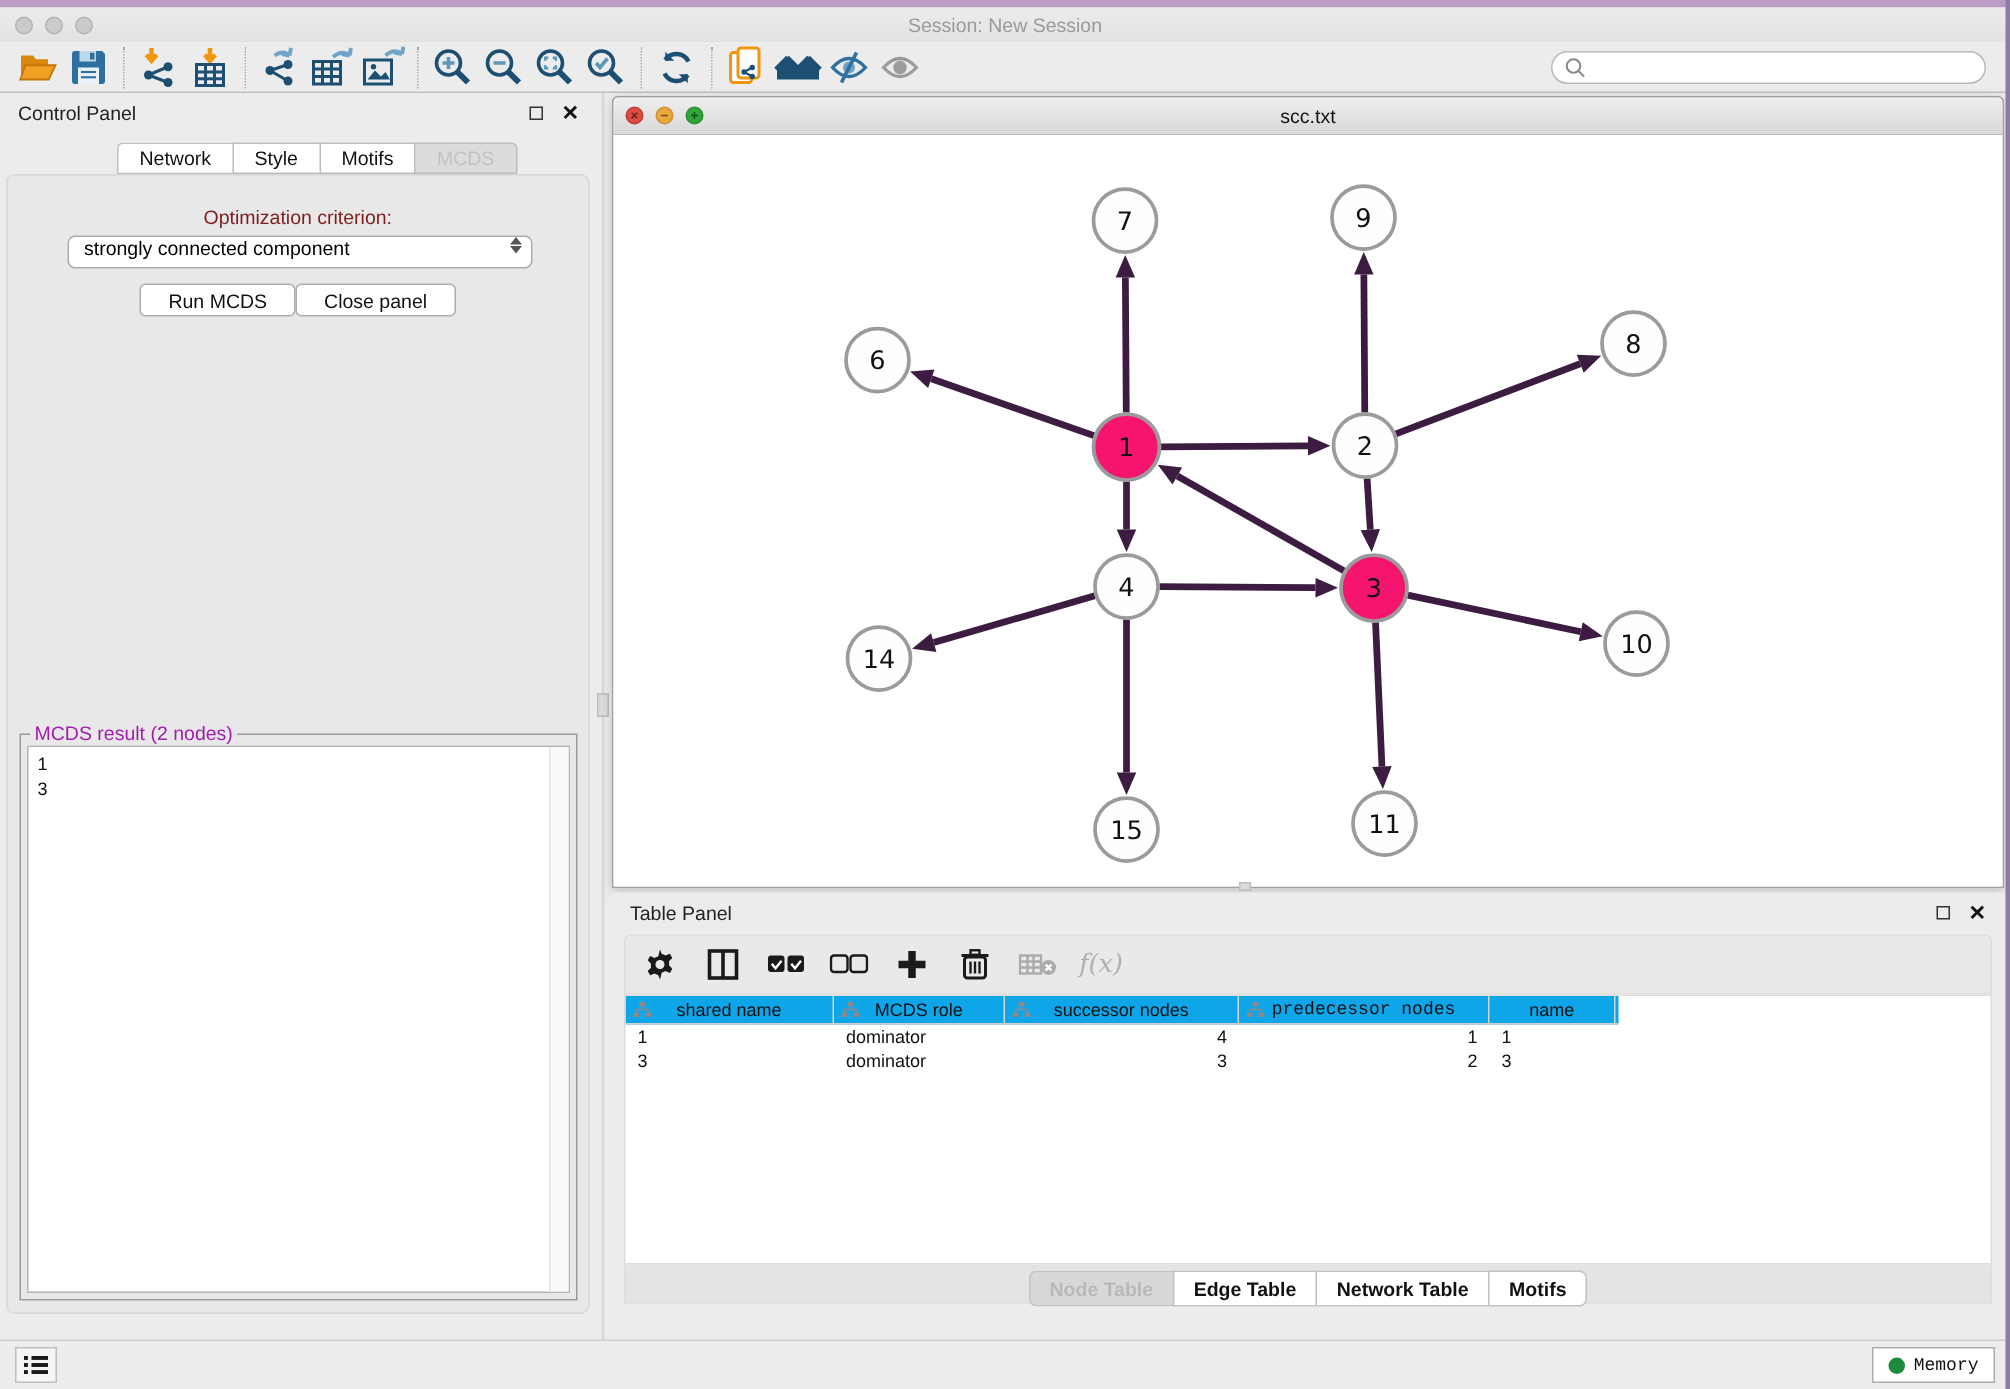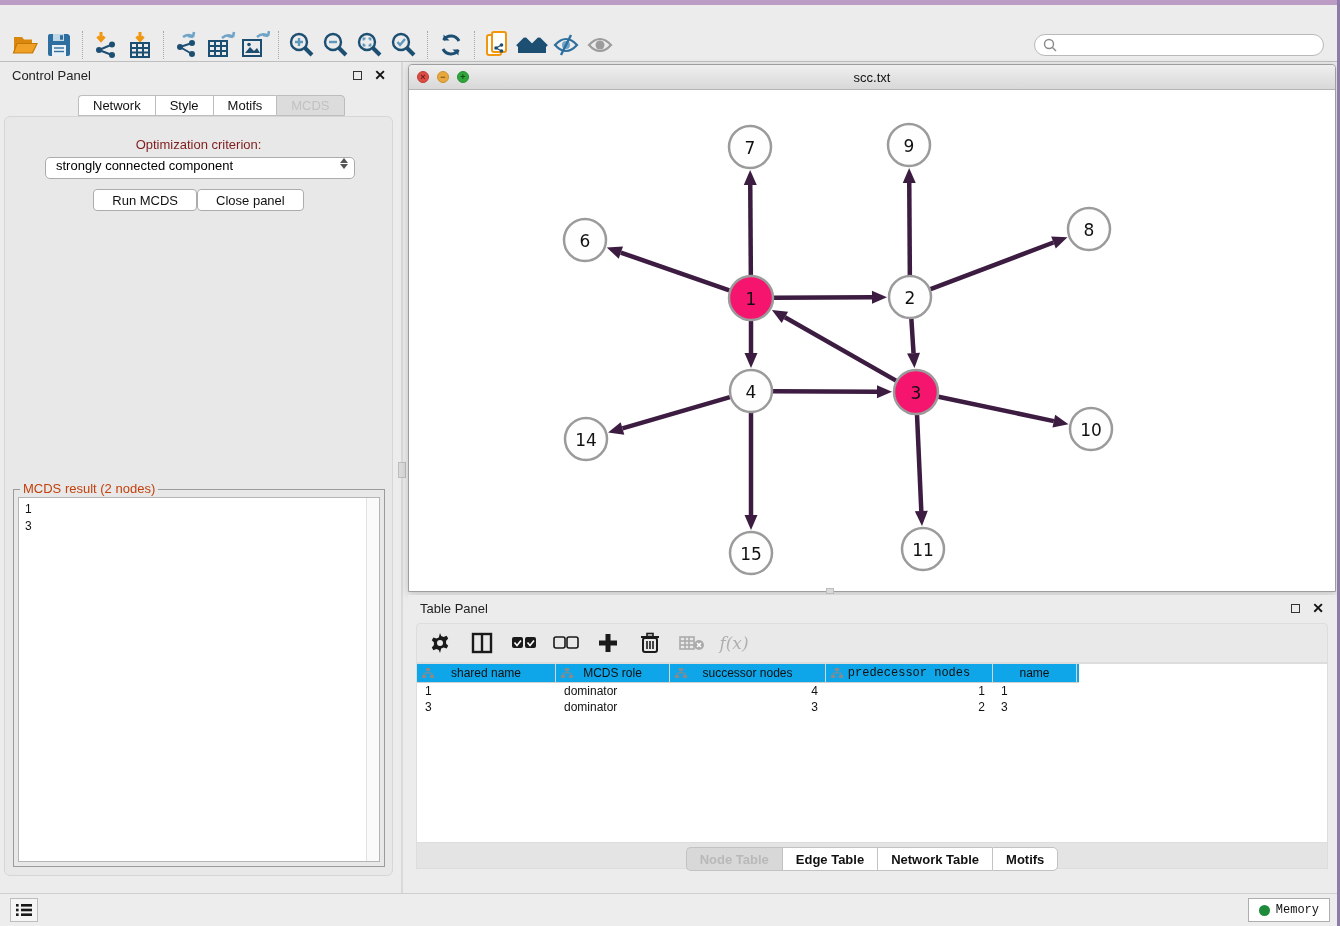--- a/index.html
+++ b/index.html
@@ -45,21 +45,21 @@
     border:1px solid #ACACAC; border-radius:5px; display:flex; font-size:13px; padding-left:10px; }
   .criterion .stepper { margin-left:auto; margin-right:6px; display:flex; flex-direction:column; gap:1px; }
   .criterion .stepper span { width:0; height:0; border-left:4px solid transparent; border-right:4px solid transparent; }
   .step-up { border-bottom:5px solid #555; }
   .step-down { border-top:5px solid #555; }
   .cp-buttons { position:absolute; left:0; top:72px; width:100%; display:flex; justify-content:center; }
   .btn { height:22px; background:#FFF; border:1px solid #ACACAC; border-radius:4px; font-size:13px;
     padding:0 18px; display:flex; align-items:center; color:#111; }
   .mcds-fieldset { position:absolute; left:8px; top:372px; width:372px; height:378px;
     border:1px solid #9B9B9B; }
-  .mcds-legend { position:absolute; left:6px; top:-9px; background:#E8E8E8; padding:0 3px; font-size:13px; color:#c2410c; }
+  .mcds-legend { position:absolute; left:6px; top:-9px; background:#E8E8E8; padding:0 3px; font-size:13px; color:#a21caf; }
   .mcds-text { position:absolute; left:4px; top:7px; right:4px; bottom:4px; background:#FFF;
     border:1px solid #B5B5B5; font-size:12px; padding:3px 6px; line-height:17px; color:#111; }
   .mcds-scroll { position:absolute; right:0; top:0; width:13px; height:100%; background:#FAFAFA; border-left:1px solid #E2E2E2; }
 
   
   .v-split { position:absolute; left:401px; top:62px; width:2px; height:831px; background:#D9D9D9; }
   .v-handle { position:absolute; left:398px; top:462px; width:8px; height:16px; background:#DADADA; border:1px solid #BDBDBD; }
   .h-handle { position:absolute; left:826px; top:588px; width:8px; height:6px; background:#DADADA; border:1px solid #BDBDBD; }
 
   
@@ -105,20 +105,28 @@
     display:flex; align-items:center; gap:6px; padding:0 10px; font-size:12px; color:#111; }
   .mem-dot { width:11px; height:11px; border-radius:50%; background:#1E8B3C; }
 </style>
 </head>
 <body>
 
 <div id="app">
 
   <div class="top-strip"></div>
 
+  <div class="titlebar">
+    <div class="titlebar-title">Session: New Session</div>
+    <div class="traffic">
+      <div class="tl"></div>
+      <div class="tl"></div>
+      <div class="tl"></div>
+    </div>
+  </div>
 
   <div class="toolbar">
     <div class="tb-icon">
       <svg width="28" height="26" viewBox="0 0 28 26">
           <path d="M3 21 V5 h8 l2 2.5 h8 v4" fill="#D9880D"></path>
           <path d="M6 11.5 h20 l-4.5 9.5 H2.5 z" fill="#F0A125" stroke="#C27806" stroke-width="1.2"></path>
         </svg>
     </div>
     <div class="tb-icon">
       <svg width="26" height="26" viewBox="0 0 26 26">

